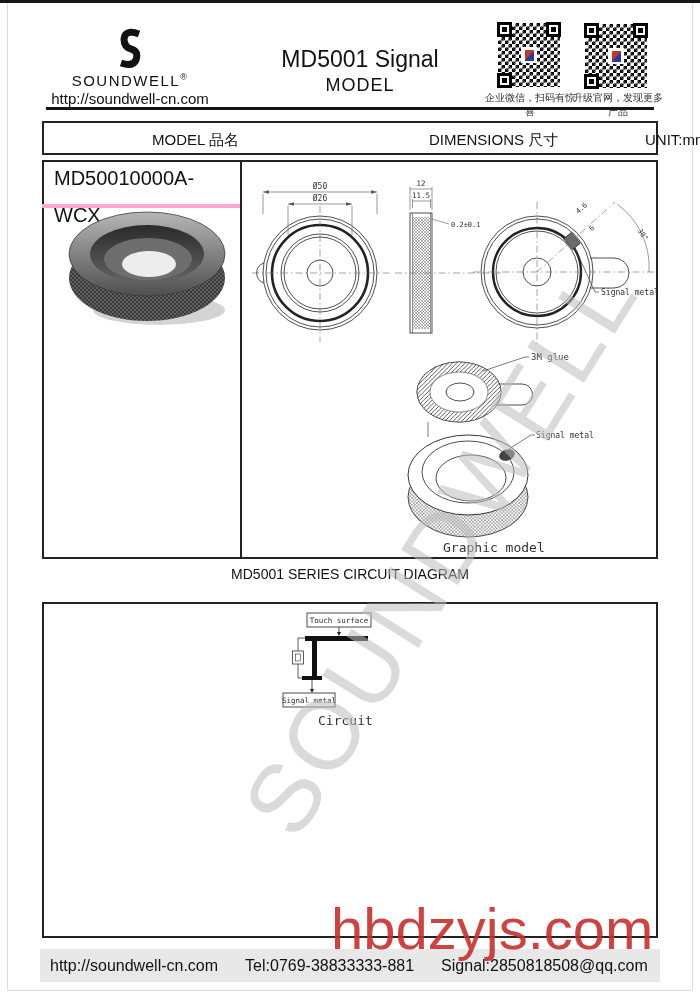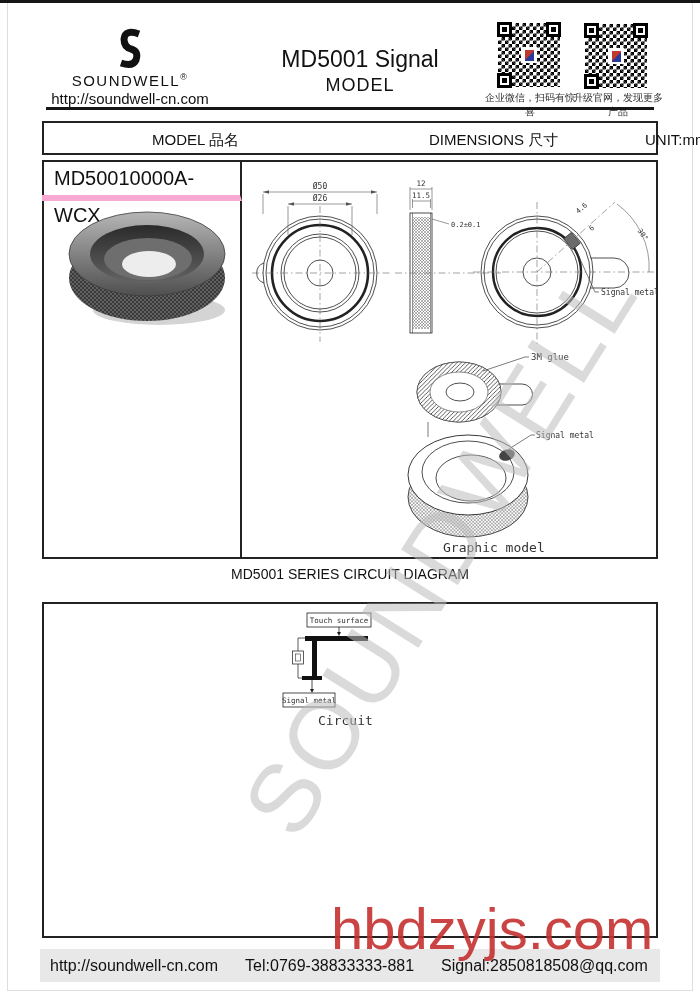--- a/index.html
+++ b/index.html
@@ -41,21 +41,21 @@
 
   
   .spec-row{left:42px;top:121px;width:616px;height:34px;border:2px solid #222;background:#fff;font-size:15px;color:#111;}
   .spec-row span{position:absolute;top:8px;}
   .spec-model{left:88px;margin-left:20px;}
   .spec-dim{left:385px;}
   .spec-unit{left:563px;margin-left:38px;}
 
   
   .content-box{left:42px;top:160px;width:616px;height:778px;border:2px solid #222;background:transparent;}
-  .model-cell{left:42px;top:160px;width:200px;height:41px;border-right:2px solid #222;border-bottom:6px solid #f9a8d4;
+  .model-cell{left:42px;top:160px;width:200px;height:48px;border-right:2px solid #222;border-bottom:4px solid #f9a8d4;
     font-size:20px;color:#111;line-height:37px;padding-left:12px;}
   .v-divider{left:240px;top:201px;width:2px;height:356px;background:#222;}
   .circuit-band{left:42px;top:557px;width:616px;height:47px;border-top:2px solid #222;border-bottom:2px solid #222;
     background:#fff;text-align:center;font-size:14px;line-height:30px;color:#111;}
 
   
   .wm-diagonal{left:118px;top:494px;width:640px;height:120px;z-index:4;
     font-size:97px;letter-spacing:4px;color:#bcbcbc;opacity:.55;text-align:center;line-height:120px;
     transform:rotate(-58deg);transform-origin:center;pointer-events:none;}
   .wm-site{left:331px;top:900px;z-index:9;font-size:58px;line-height:1;color:#c53030;opacity:.9;pointer-events:none;}

